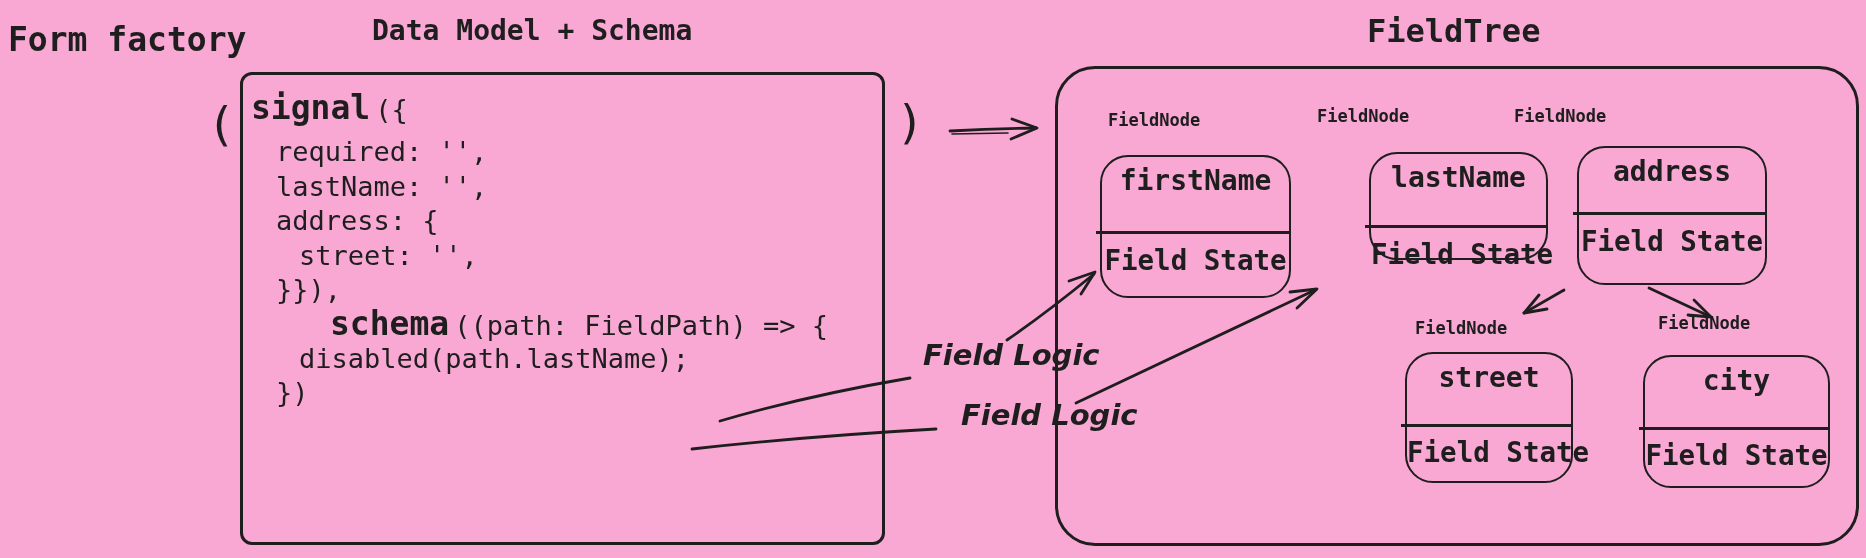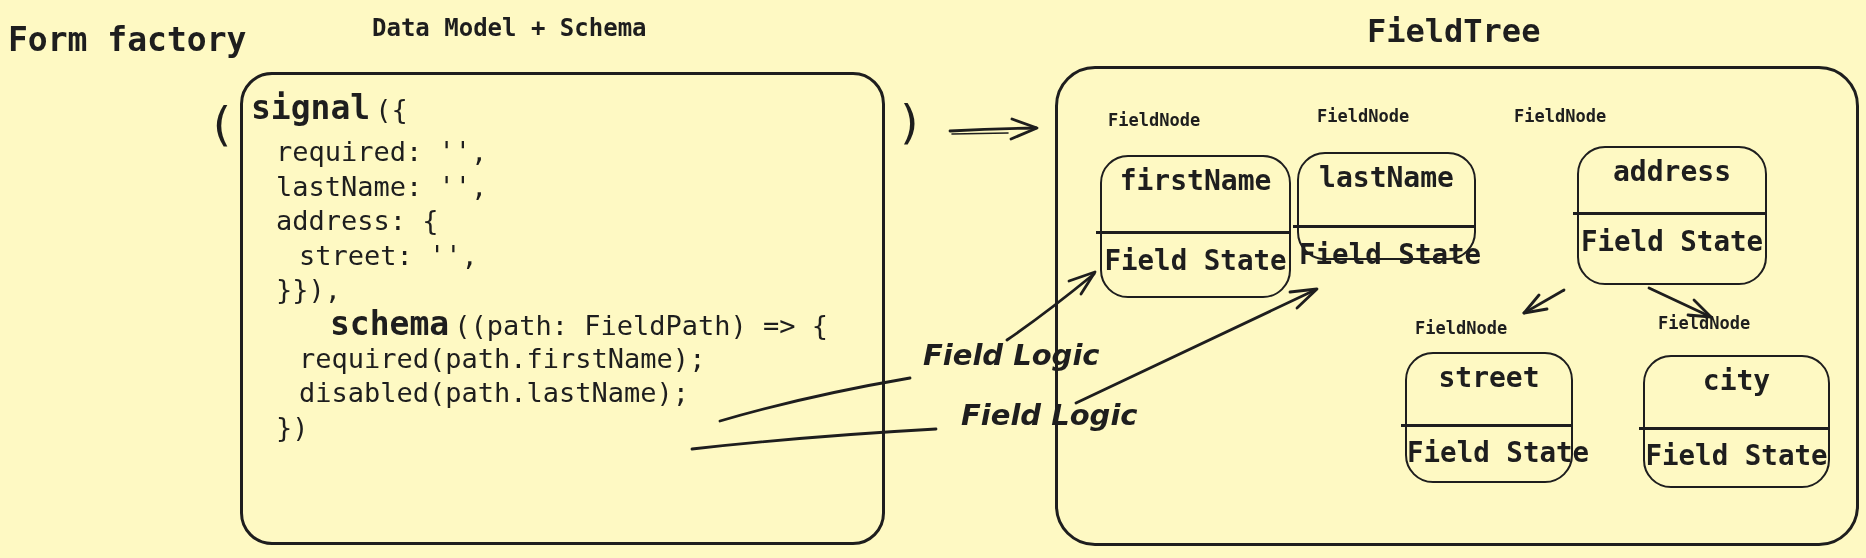--- a/index.html
+++ b/index.html
@@ -1,43 +1,43 @@
 <!DOCTYPE html>
 <html><head>
 <meta charset="utf-8">
 <style>
   html,body{margin:0;padding:0;background:#ffffff;}
   #canvas{
     position:relative;
     width:1866px;height:558px;
-    background:#fef9c3;
+    background:#f9a8d4;
     color:#1e1e1e;
     font-family:"DejaVu Sans Mono", monospace;
     overflow:hidden;
   }
   .abs{position:absolute;}
   .hand{font-weight:600;}
   
   .t-form-factory{left:8px;top:20px;font-size:33px;}
-  .t-data-model{left:372px;top:14px;font-size:24px;}
+  .t-data-model{left:372px;top:14px;font-size:28px;}
   .t-field-tree{left:1367px;top:12px;font-size:32px;text-align:center;}
   
   .form-box{
     left:74px;top:79px;width:118px;height:110px;
     border:3px solid #1e1e1e;border-radius:34px;
     display:flex;align-items:center;justify-content:center;
     font-size:30px;font-weight:600;
   }
   .paren{font-size:47px;font-weight:500;line-height:1;}
   .paren-open{left:207px;top:100px;}
   .paren-close{left:896px;top:98px;}
   
   .code-box{
     left:240px;top:72px;width:645px;height:473px;
-    border:3px solid #1e1e1e;border-radius:32px;
+    border:3px solid #1e1e1e;border-radius:12px;
     padding:16px 0 0 8px;box-sizing:border-box;
   }
   .code-line{
     line-height:34.4px;height:34.4px;
     font-size:27px;font-weight:500;white-space:pre;
   }
   .code-line .kw{font-size:33px;font-weight:bold;margin-right:5px;line-height:34.4px;}
   .code-line .kw:empty{display:none;}
   .cl-1{margin-top:10px;}
   .cl-8{margin-top:0;text-align:center;}
@@ -82,39 +82,38 @@
   <div class="abs paren paren-close">)</div>
 
   <div class="abs code-box">
     <div class="code-line cl-0"><span class="kw">signal</span><span>({</span></div>
     <div class="code-line cl-1 pad1"><span>required: '',</span></div>
     <div class="code-line pad1"><span>lastName: '',</span></div>
     <div class="code-line pad1"><span>address: {</span></div>
     <div class="code-line pad2"><span>street: '',</span></div>
     <div class="code-line pad1"><span>}}),</span></div>
     <div class="code-line cl-8 pad1"><span class="kw">schema</span><span>((path: FieldPath) =&gt; {</span></div>
-    <div class="code-line pad2"><span>required(path.firstName);</span></div>
     <div class="code-line pad2"><span>disabled(path.lastName);</span></div>
     <div class="code-line pad1"><span>})</span></div>
   </div>
 
   <div class="abs tree-box"></div>
 
   <div class="abs fnode-label" style="left:1108px;top:110px;">FieldNode</div>
   <div class="abs fnode-label" style="left:1317px;top:106px;">FieldNode</div>
   <div class="abs fnode-label" style="left:1514px;top:106px;">FieldNode</div>
   <div class="abs fnode-label" style="left:1415px;top:318px;">FieldNode</div>
   <div class="abs fnode-label" style="left:1658px;top:313px;">FieldNode</div>
 
   <div class="abs fnode" style="left:1100px;top:155px;width:191px;height:143px;">
     <div class="fnode-title">firstName</div>
     <div class="fnode-divider" style="top:74px;"></div>
     <div class="fnode-state" style="top:87px;">Field State</div>
   </div>
-  <div class="abs fnode" style="left:1297px;top:152px;width:179px;height:108px;">
+  <div class="abs fnode" style="left:1369px;top:152px;width:179px;height:108px;">
     <div class="fnode-title">lastName</div>
     <div class="fnode-divider" style="top:71px;"></div>
     <div class="fnode-state" style="top:84px;">Field State</div>
   </div>
   <div class="abs fnode" style="left:1577px;top:146px;width:190px;height:139px;">
     <div class="fnode-title">address</div>
     <div class="fnode-divider" style="top:64px;"></div>
     <div class="fnode-state" style="top:77px;">Field State</div>
   </div>
   <div class="abs fnode" style="left:1405px;top:352px;width:168px;height:131px;">

